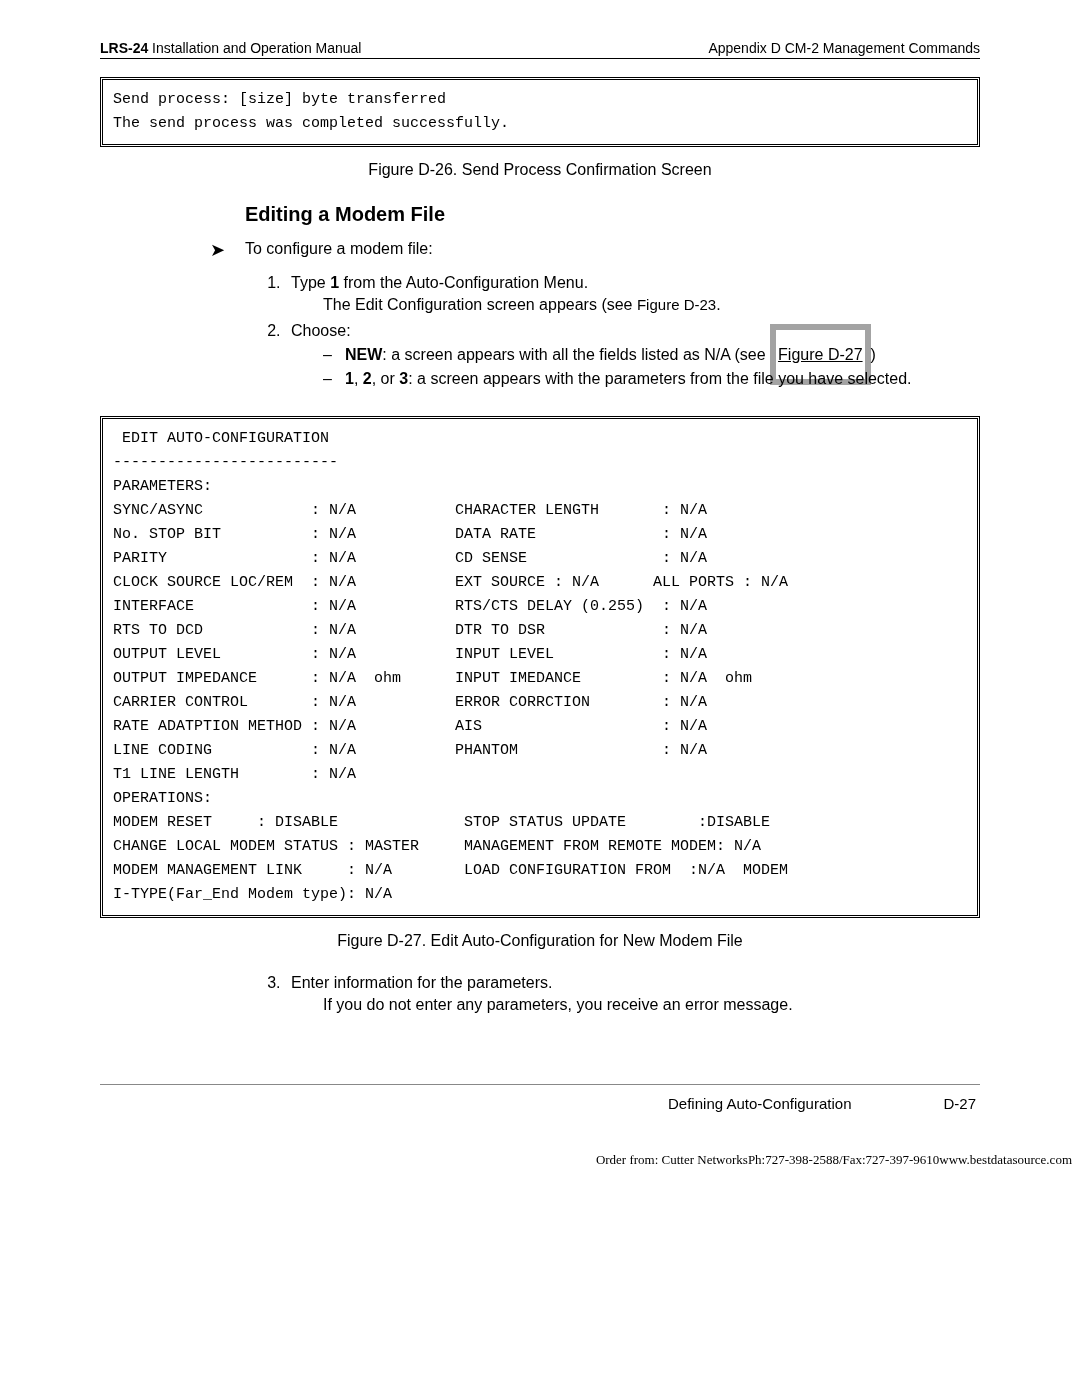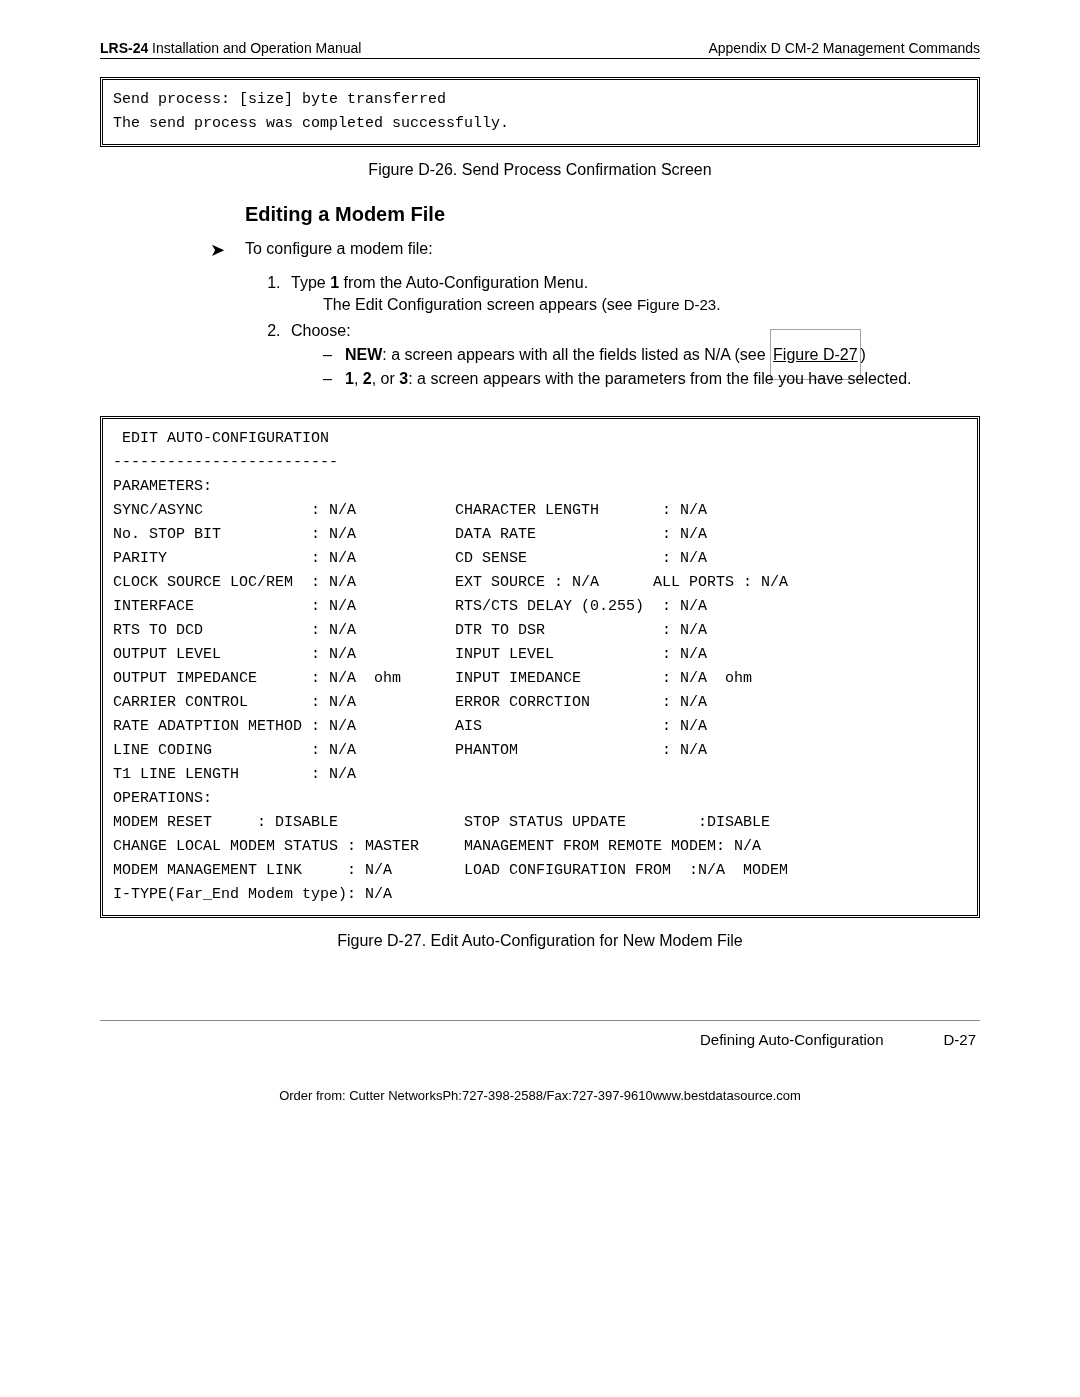--- a/index.html
+++ b/index.html
@@ -19,30 +19,30 @@
   .arrow-row .txt { font-size: 16px; }
 
   ol.steps { list-style: decimal; margin-left: 185px; font-size: 16px; margin-top: 12px; }
   ol.steps > li { margin-bottom: 8px; padding-left: 6px; }
   .indent-line { margin-left: 32px; margin-top: 4px; margin-bottom: 8px; font-size: 16px; }
 
   ul.dashes { list-style: none; margin-left: 32px; }
   ul.dashes > li { position: relative; padding-left: 22px; margin: 6px 0; font-size: 16px; }
   ul.dashes > li:before { content: "–"; position: absolute; left: 0; }
 
-  .boxlink { border: 1px solid #a3a3a3; padding: 16px 2px; text-decoration: underline; font-size: 16px; }
+  .boxlink { border: 6px solid #a3a3a3; padding: 16px 2px; text-decoration: underline; font-size: 16px; }
   .plainref { font-size: 15px; }
 
   .ops-area { margin-top: 28px; }
 
   .footer-sec { margin-top: 70px; }
   .footer-rule { border-top: 1px solid #888; margin-bottom: 10px; }
-  .footer-line1 { display: flex; justify-content: flex-end; gap: 60px; font-size: 15px; padding-right: 4px; }
+  .footer-line1 { display: flex; justify-content: flex-end; gap: 92px; font-size: 15px; padding-right: 4px; }
 
-  .bottom-bar { display: flex; justify-content: center; font-size: 13px; padding: 20px 8px 6px 8px; }
+  .bottom-bar { display: flex; justify-content: flex-end; font-size: 13px; padding: 20px 8px 6px 8px; font-family: Liberation Serif, serif; }
 </style>
 </head>
 <body>
 
 <div class="page">
 
   <div class="header-row">
     <div class="header-left">
       <b>LRS-24</b><span> Installation and Operation Manual</span>
     </div>
@@ -99,20 +99,26 @@
 <span>T1 LINE LENGTH        : N/A</span>
 <span>OPERATIONS:</span>
 <span>MODEM RESET     : DISABLE              STOP STATUS UPDATE        :DISABLE</span>
 <span>CHANGE LOCAL MODEM STATUS : MASTER     MANAGEMENT FROM REMOTE MODEM: N/A</span>
 <span>MODEM MANAGEMENT LINK     : N/A        LOAD CONFIGURATION FROM  :N/A  MODEM</span>
 <span>I-TYPE(Far_End Modem type): N/A</span></div>
   </div>
 
   <div class="fig-caption">Figure D-27.  Edit Auto-Configuration for New Modem File</div>
 
+  <ol class="steps" start="3">
+    <li>
+      <span>Enter information for the parameters.</span>
+      <div class="indent-line">If you do not enter any parameters, you receive an error message.</div>
+    </li>
+  </ol>
 
   <div class="footer-sec">
     <div class="footer-rule"></div>
     <div class="footer-line1">
       <span>Defining Auto-Configuration</span>
       <span>D-27</span>
     </div>
   </div>
 
 </div>

